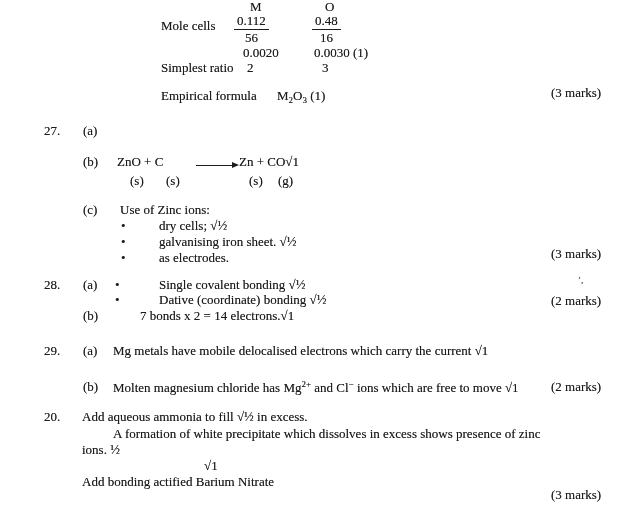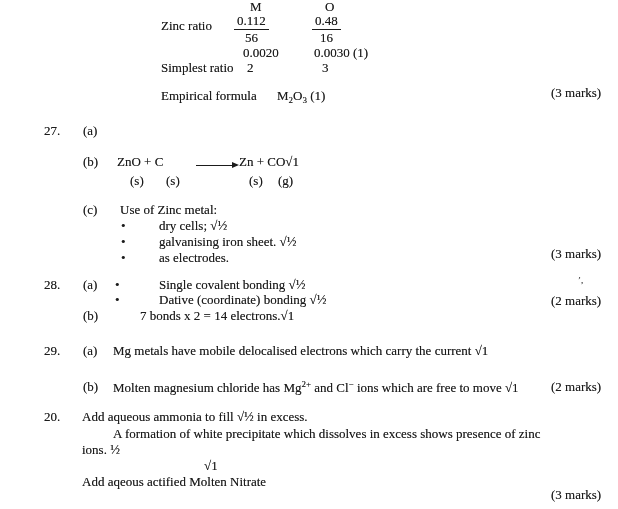--- a/index.html
+++ b/index.html
@@ -29,21 +29,21 @@
   .sup { font-size:9px; vertical-align:5px; }
   .stray { font-size:9px; color:#4a4a4a; }
 </style>
 </head>
 <body>
 
 <div class="page">
 
   <span class="t" style="left:250px; top:0px;">M</span>
   <span class="t" style="left:325px; top:0px;">O</span>
-  <span class="t" style="left:161px; top:19px;">Zinc ratio</span>
+  <span class="t" style="left:161px; top:19px;">Mole cells</span>
 
   <span class="frac" style="left:234px; top:14px;">
     <span class="num">0.112</span>
     <span class="den">56</span>
   </span>
   <span class="frac" style="left:312px; top:14px;">
     <span class="num">0.48</span>
     <span class="den">16</span>
   </span>
 
@@ -64,21 +64,21 @@
   <span class="t" style="left:83px;  top:155px;">(b)</span>
   <span class="t" style="left:117px; top:155px;">ZnO  +  C</span>
   <span class="rxn-arrow"></span>
   <span class="t" style="left:239px; top:155px;">Zn  +  CO√1</span>
   <span class="t" style="left:130px; top:174px;">(s)</span>
   <span class="t" style="left:166px; top:174px;">(s)</span>
   <span class="t" style="left:249px; top:174px;">(s)</span>
   <span class="t" style="left:278px; top:174px;">(g)</span>
 
   <span class="t" style="left:83px;  top:203px;">(c)</span>
-  <span class="t" style="left:120px; top:203px;">Use of Zinc metal:</span>
+  <span class="t" style="left:120px; top:203px;">Use of Zinc ions:</span>
   <span class="t" style="left:121px; top:219px;">•</span>
   <span class="t" style="left:159px; top:219px;">dry cells;  √½</span>
   <span class="t" style="left:121px; top:235px;">•</span>
   <span class="t" style="left:159px; top:235px;">galvanising iron sheet.  √½</span>
   <span class="t" style="left:121px; top:251px;">•</span>
   <span class="t" style="left:159px; top:251px;">as electrodes.</span>
   <span class="t" style="left:551px; top:247px;">(3 marks)</span>
 
   <span class="t" style="left:44px;  top:278px;">28.</span>
   <span class="t" style="left:83px;  top:278px;">(a)</span>
@@ -97,16 +97,16 @@
 
   <span class="t" style="left:83px;  top:380px;">(b)</span>
   <span class="t" style="left:113px; top:380px;"><span>Molten magnesium chloride has Mg</span><span class="sup">2+</span><span> and Cl</span><span class="sup">−</span><span> ions which are free to move  √1</span></span>
   <span class="t" style="left:551px; top:380px;">(2 marks)</span>
 
   <span class="t" style="left:44px; top:410px;">20.</span>
   <span class="t" style="left:82px; top:410px;">Add aqueous ammonia to fill √½ in excess.</span>
   <span class="t" style="left:82px; top:427px;margin-left:31px;">A formation of white precipitate which dissolves in excess shows presence of zinc</span>
   <span class="t" style="left:82px; top:443px;">ions. ½</span>
   <span class="t" style="left:204px; top:459px;">√1</span>
-  <span class="t" style="left:82px; top:475px;">Add aqeous actified Molten Nitrate</span>
+  <span class="t" style="left:82px; top:475px;">Add bonding actified Barium Nitrate</span>
   <span class="t" style="left:551px; top:488px;">(3 marks)</span>
 
 </div>
 
 </body></html>

